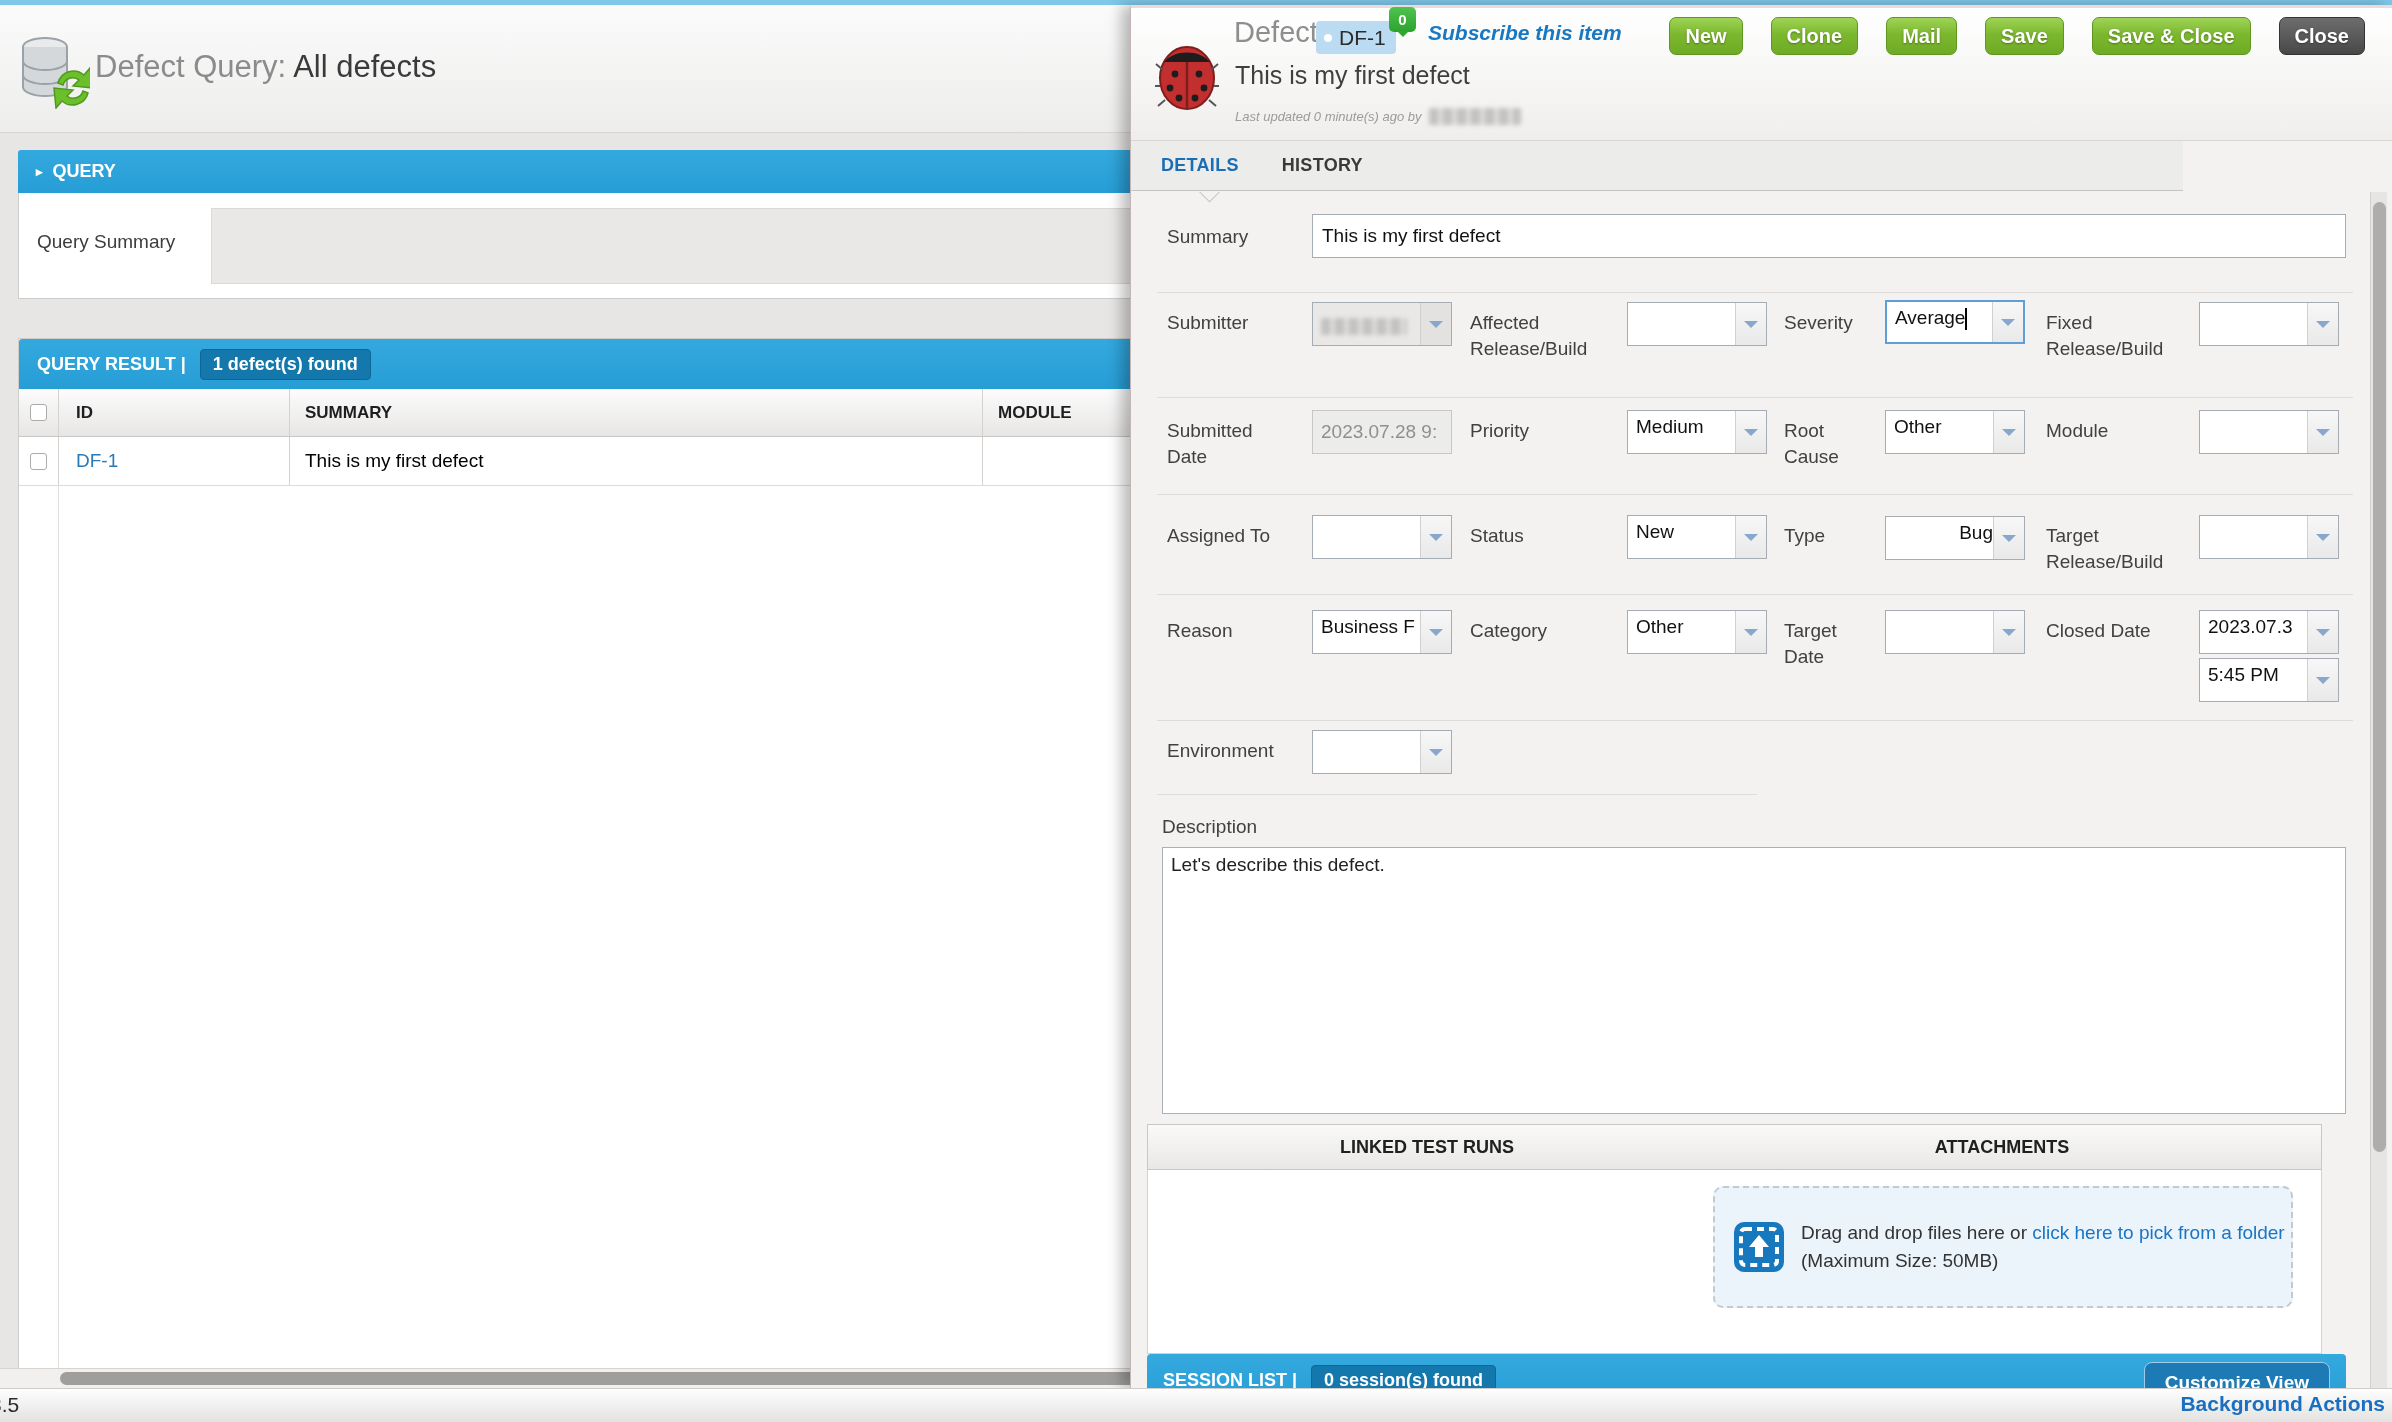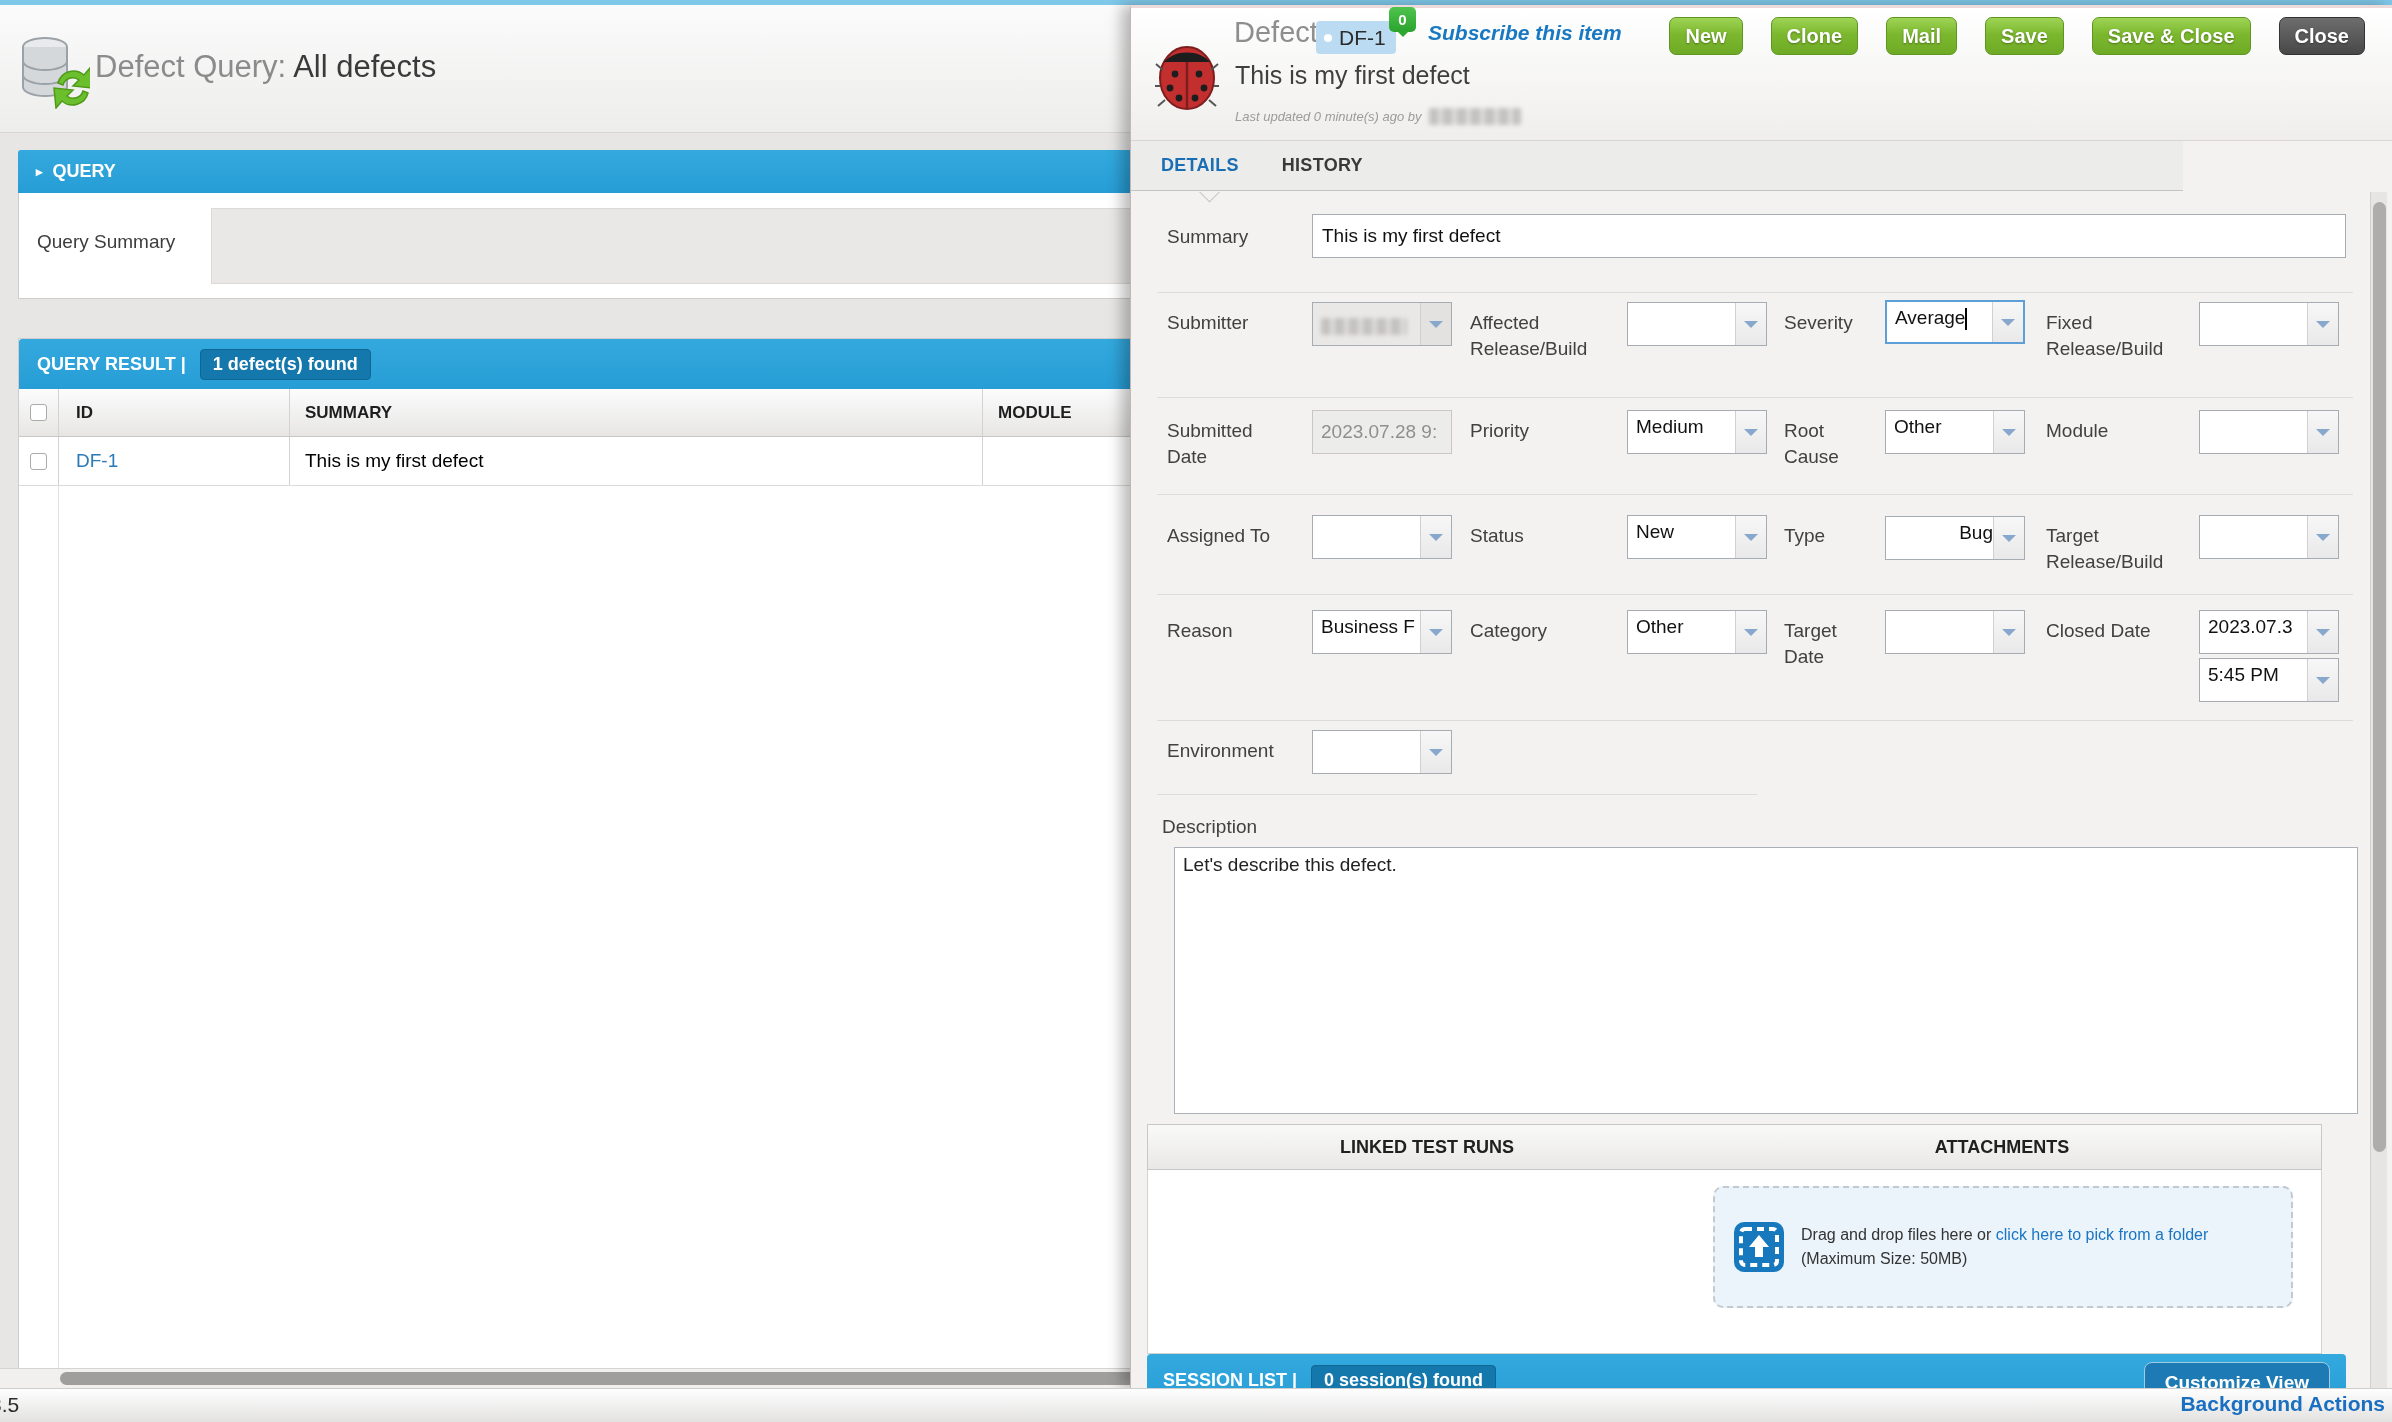--- a/index.html
+++ b/index.html
@@ -84,29 +84,29 @@
   .combo { position:absolute; width:140px; height:44px; background:#fff; border:1px solid #a5acb3; display:flex; }
   .combo .txt { flex:1; font-size:19px; color:#111; padding:5px 0 0 8px; white-space:nowrap; overflow:hidden; }
   .combo .arr { width:31px; background:linear-gradient(#f7f7f7,#e9e9e9); border-left:1px solid #d2d0ce; display:flex; align-items:center; justify-content:center; }
   .combo .arr::after { content:""; border:7px solid transparent; border-top-color:#88a7cc; margin-top:7px; }
   .combo.dis { background:#e9e8e7; }
   .combo.dis .txt { color:#8f8f8f; display:flex; align-items:center; }
   .combo.dis .arr { background:#e3e2e1; }
   .combo.focus { border:2px solid #5e9fd8; }
   .cursor { display:inline-block; width:2px; height:22px; background:#000; vertical-align:middle; }
 
-  #desc-area { left:31px; top:655px; width:1184px; height:267px; background:#fff; border:1px solid #a9b0b8; font-size:19px; color:#222; padding:6px 8px;margin-left:12px; }
+  #desc-area { left:31px; top:655px; width:1184px; height:267px; background:#fff; border:1px solid #a9b0b8; font-size:19px; color:#222; padding:6px 8px; }
 
   #la-section { left:16px; top:932px; width:1199px; height:180px; }
   .la-head { height:46px; background:linear-gradient(#f9f9f8,#e9e8e7); border:1px solid #c9c7c5; display:flex; align-items:center; justify-content:center; font-weight:bold; font-size:18px; color:#202020; }
   #la-left { position:absolute; left:0; top:0; width:560px; height:230px; }
   #la-right { position:absolute; left:536px; top:0; width:639px; height:230px; }
   .la-body { height:184px; background:#fff; border:1px solid #d4d2d0; border-top:none; }
   #drop-zone { position:absolute; left:30px; top:62px; width:580px; height:122px; background:#ebf3fb; border:2px dashed #c3c9cf; border-radius:10px; display:flex; align-items:center; padding-left:18px; gap:16px; }
-  #drop-text { font-size:16px; color:#333; line-height:1.5; }
+  #drop-text { font-size:19px; color:#333; line-height:1.5; }
 
   #session-bar { left:16px; top:1162px; width:1199px; height:52px; background:linear-gradient(#33a9de,#279dd6); border-radius:4px 4px 0 0; display:flex; align-items:center; padding-left:16px; gap:14px; color:#fff; font-weight:bold; font-size:18px; }
   #customize-btn { position:absolute; right:16px; top:8px; background:#1d7ab4; border:1px solid #9fcbe4; border-radius:8px; color:#fff; font-weight:bold; font-size:19px; padding:9px 20px; }
 
   #v-scroll { left:1239px; top:184px; width:17px; height:1199px; background:#e6e5e4; border-left:1px solid #d2d0ce; }
   #v-thumb { left:2px; top:10px; width:13px; height:950px; background:#aeadac; border-radius:7px; }
 </style>
 </head>
 <body>
 

